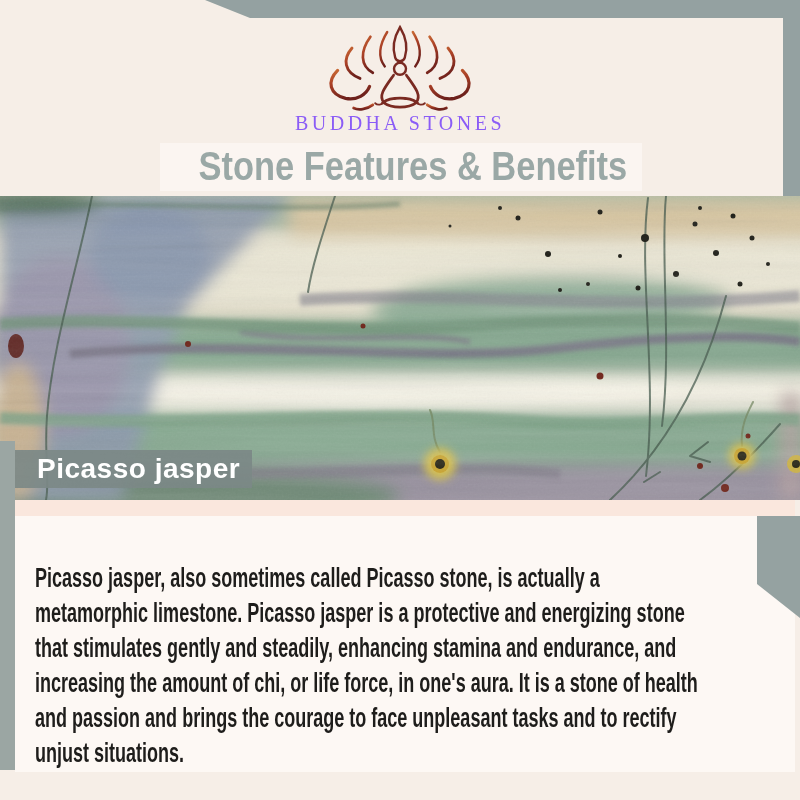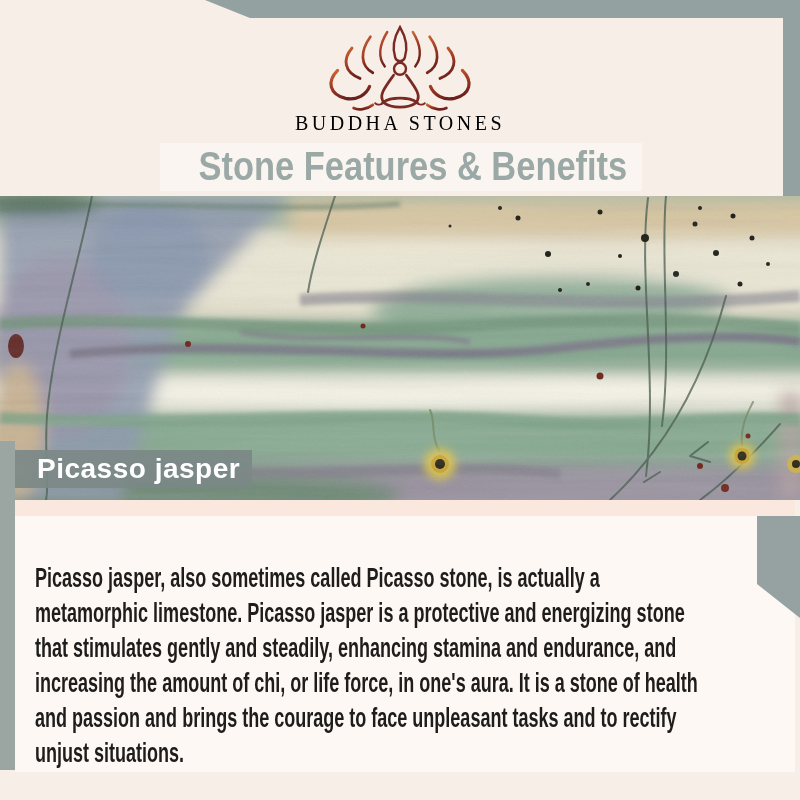--- a/index.html
+++ b/index.html
@@ -8,21 +8,21 @@
     background:#f6eee7;
     font-family:"Liberation Sans",sans-serif;
   }
   
   .ribbon-svg{position:absolute;left:0;top:0;pointer-events:none;}
   
   .logo-wrap{position:absolute;left:305px;top:24px;width:190px;height:88px;}
   .brand-name{
     position:absolute;left:0;top:112px;width:800px;text-align:center;
     font-family:"Liberation Serif",serif;font-size:20px;letter-spacing:3.5px;
-    color:#000000;font-weight:400;
+    color:#8b5cf6;font-weight:400;
   }
   
   .title-band{
     position:absolute;left:160px;top:143px;width:482px;height:48px;
     background:#fbf5f1;
   }
   .title-text{
     width:100%;height:100%;line-height:47px;text-align:center;
     font-size:41px;font-weight:700;color:#9aa8a6;letter-spacing:0px;
     transform:scaleX(0.84);transform-origin:50% 50%;white-space:nowrap;

